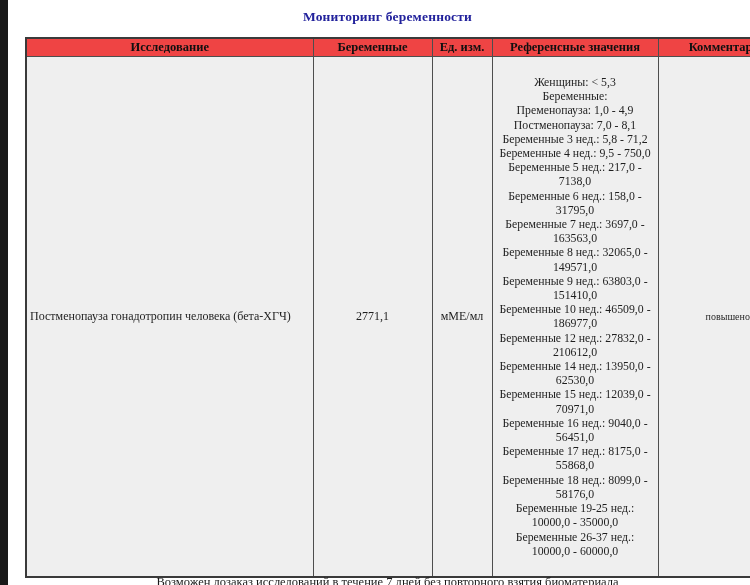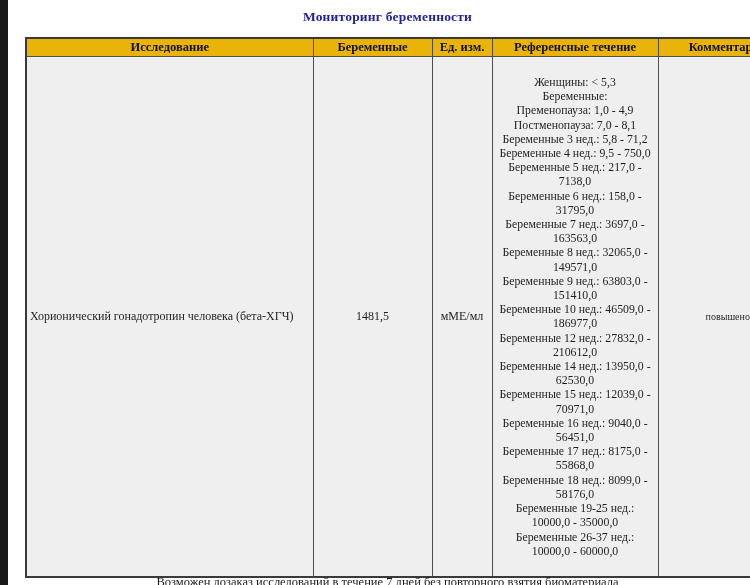--- a/index.html
+++ b/index.html
@@ -43,21 +43,21 @@
     table-layout: fixed;
     background: #efefef;
     border: 2px solid #3a3a3a;
   }
   table.results th,
   table.results td {
     border: 1px solid #4e4e4e;
     box-sizing: border-box;
   }
   table.results th {
-    background: #eab308;
+    background: #ef4444;
     font-size: 12.5px;
     font-weight: bold;
     color: #101010;
     height: 15px;
     padding: 1px 2px;
     text-align: center;
   }
   td.cell-study {
     text-align: left;
     vertical-align: middle;
@@ -110,28 +110,28 @@
     <col style="width:119px">
     <col style="width:60px">
     <col style="width:166px">
     <col style="width:140px">
   </colgroup>
   <thead>
     <tr>
       <th>Исследование</th>
       <th>Беременные</th>
       <th>Ед. изм.</th>
-      <th>Референсные течение</th>
+      <th>Референсные значения</th>
       <th>Комментарий</th>
     </tr>
   </thead>
   <tbody>
     <tr>
-      <td class="cell-study">Хорионический гонадотропин человека (бета-ХГЧ)</td>
-      <td class="cell-result">1481,5</td>
+      <td class="cell-study">Постменопауза гонадотропин человека (бета-ХГЧ)</td>
+      <td class="cell-result">2771,1</td>
       <td class="cell-units">мМЕ/мл</td>
       <td class="cell-reference">Женщины: &lt; 5,3
 Беременные:
 Пременопауза: 1,0 - 4,9
 Постменопауза: 7,0 - 8,1
 Беременные 3 нед.: 5,8 - 71,2
 Беременные 4 нед.: 9,5 - 750,0
 Беременные 5 нед.: 217,0 - 7138,0
 Беременные 6 нед.: 158,0 - 31795,0
 Беременные 7 нед.: 3697,0 - 163563,0

